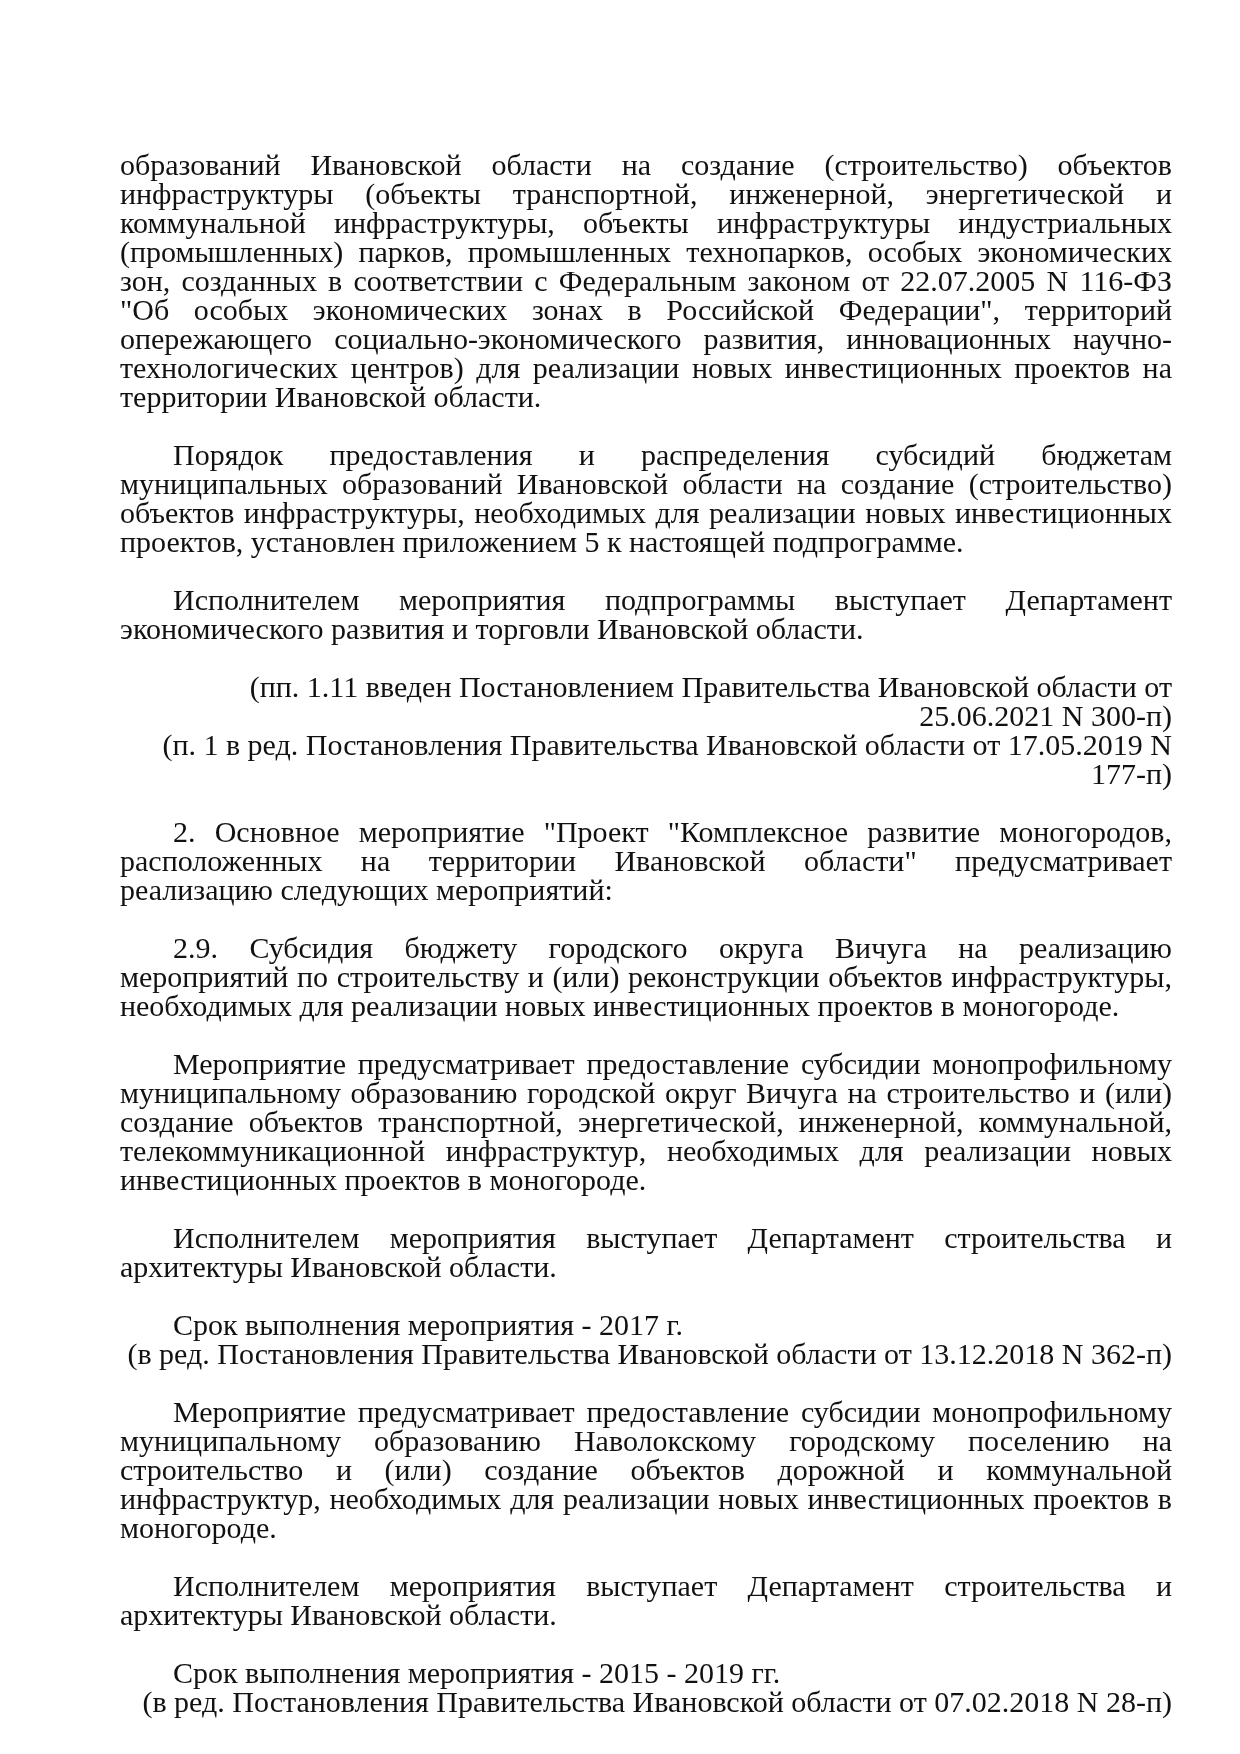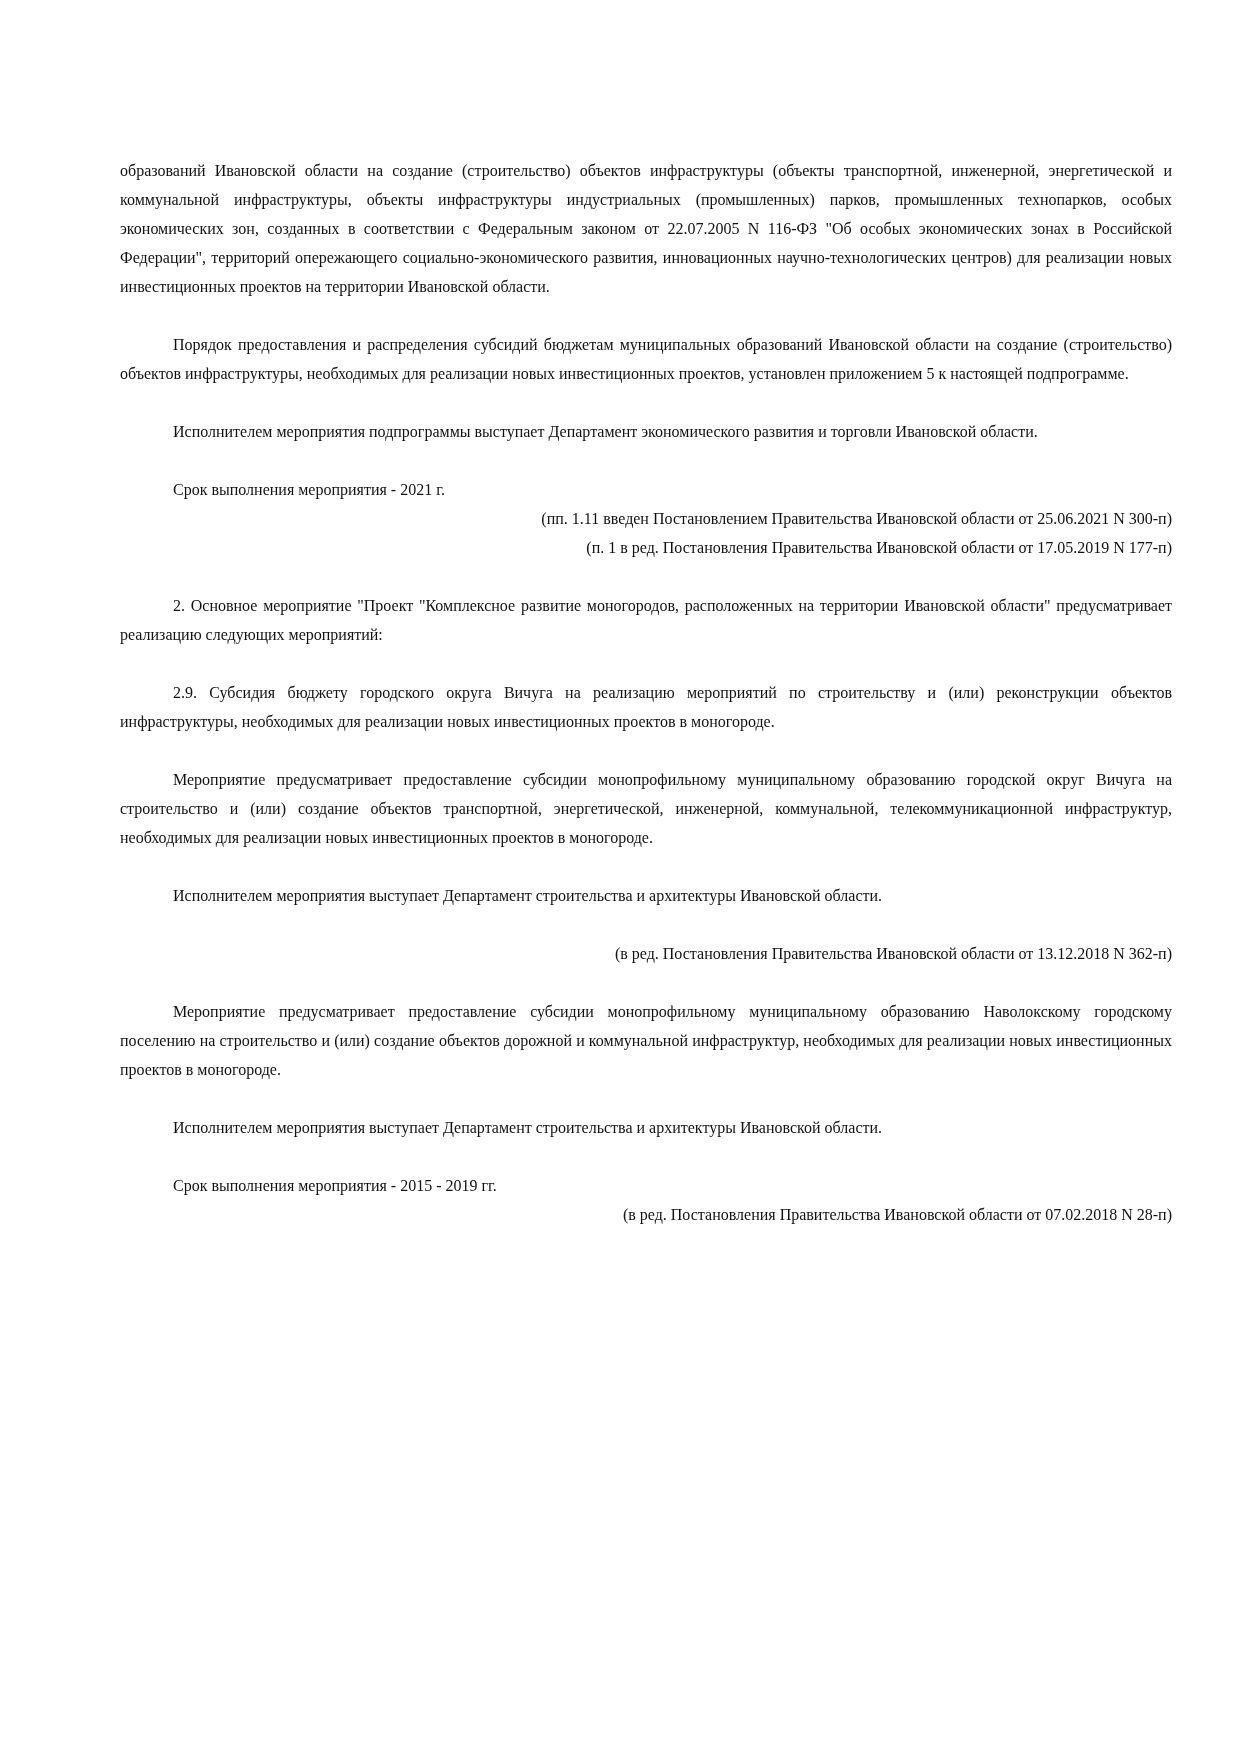--- a/index.html
+++ b/index.html
@@ -3,24 +3,23 @@
 <meta charset="utf-8">
 <style>
   html, body { margin: 0; padding: 0; background: #ffffff; }
   body { width: 1240px; height: 1754px; position: relative; overflow: hidden; }
   .page {
     position: absolute;
     left: 120px;
     top: 150px;
     width: 1052px;
     font-family: "Liberation Serif", "DejaVu Serif", serif;
-    font-size: 16px;
+    font-size: 30px;
     line-height: 29px;
     color: #111111;
-    margin-top: 6px;
   }
   .para {
     margin: 0 0 29px 0;
     text-align: justify;
     text-indent: 53px;
   }
   .para.no-indent { text-indent: 0; }
   .para.tight { margin-bottom: 0; }
   .note {
     margin: 0;
@@ -34,34 +33,34 @@
 
 <div class="page">
 
   <p class="para no-indent">образований Ивановской области на создание (строительство) объектов инфраструктуры (объекты транспортной, инженерной, энергетической и коммунальной инфраструктуры, объекты инфраструктуры индустриальных (промышленных) парков, промышленных технопарков, особых экономических зон, созданных в соответствии с Федеральным законом от 22.07.2005 N 116-ФЗ "Об особых экономических зонах в Российской Федерации", территорий опережающего социально-экономического развития, инновационных научно-технологических центров) для реализации новых инвестиционных проектов на территории Ивановской области.</p>
 
   <p class="para">Порядок предоставления и распределения субсидий бюджетам муниципальных образований Ивановской области на создание (строительство) объектов инфраструктуры, необходимых для реализации новых инвестиционных проектов, установлен приложением 5 к настоящей подпрограмме.</p>
 
   <p class="para">Исполнителем мероприятия подпрограммы выступает Департамент экономического развития и торговли Ивановской области.</p>
 
   <div class="block">
-    <p class="para tight">Срок выполнения мероприятия - 2021 г.</p>
     <p class="note">(пп. 1.11 введен Постановлением Правительства Ивановской области от 25.06.2021 N 300-п)</p>
     <p class="note">(п. 1 в ред. Постановления Правительства Ивановской области от 17.05.2019 N 177-п)</p>
   </div>
 
   <p class="para">2. Основное мероприятие "Проект "Комплексное развитие моногородов, расположенных на территории Ивановской области" предусматривает реализацию следующих мероприятий:</p>
 
   <p class="para">2.9. Субсидия бюджету городского округа Вичуга на реализацию мероприятий по строительству и (или) реконструкции объектов инфраструктуры, необходимых для реализации новых инвестиционных проектов в моногороде.</p>
 
   <p class="para">Мероприятие предусматривает предоставление субсидии монопрофильному муниципальному образованию городской округ Вичуга на строительство и (или) создание объектов транспортной, энергетической, инженерной, коммунальной, телекоммуникационной инфраструктур, необходимых для реализации новых инвестиционных проектов в моногороде.</p>
 
   <p class="para">Исполнителем мероприятия выступает Департамент строительства и архитектуры Ивановской области.</p>
 
   <div class="block">
+    <p class="para tight">Срок выполнения мероприятия - 2017 г.</p>
     <p class="note">(в ред. Постановления Правительства Ивановской области от 13.12.2018 N 362-п)</p>
   </div>
 
 
   <p class="para">Мероприятие предусматривает предоставление субсидии монопрофильному муниципальному образованию Наволокскому городскому поселению на строительство и (или) создание объектов дорожной и коммунальной инфраструктур, необходимых для реализации новых инвестиционных проектов в моногороде.</p>
 
   <p class="para">Исполнителем мероприятия выступает Департамент строительства и архитектуры Ивановской области.</p>
 
   <div class="block">
     <p class="para tight">Срок выполнения мероприятия - 2015 - 2019 гг.</p>

